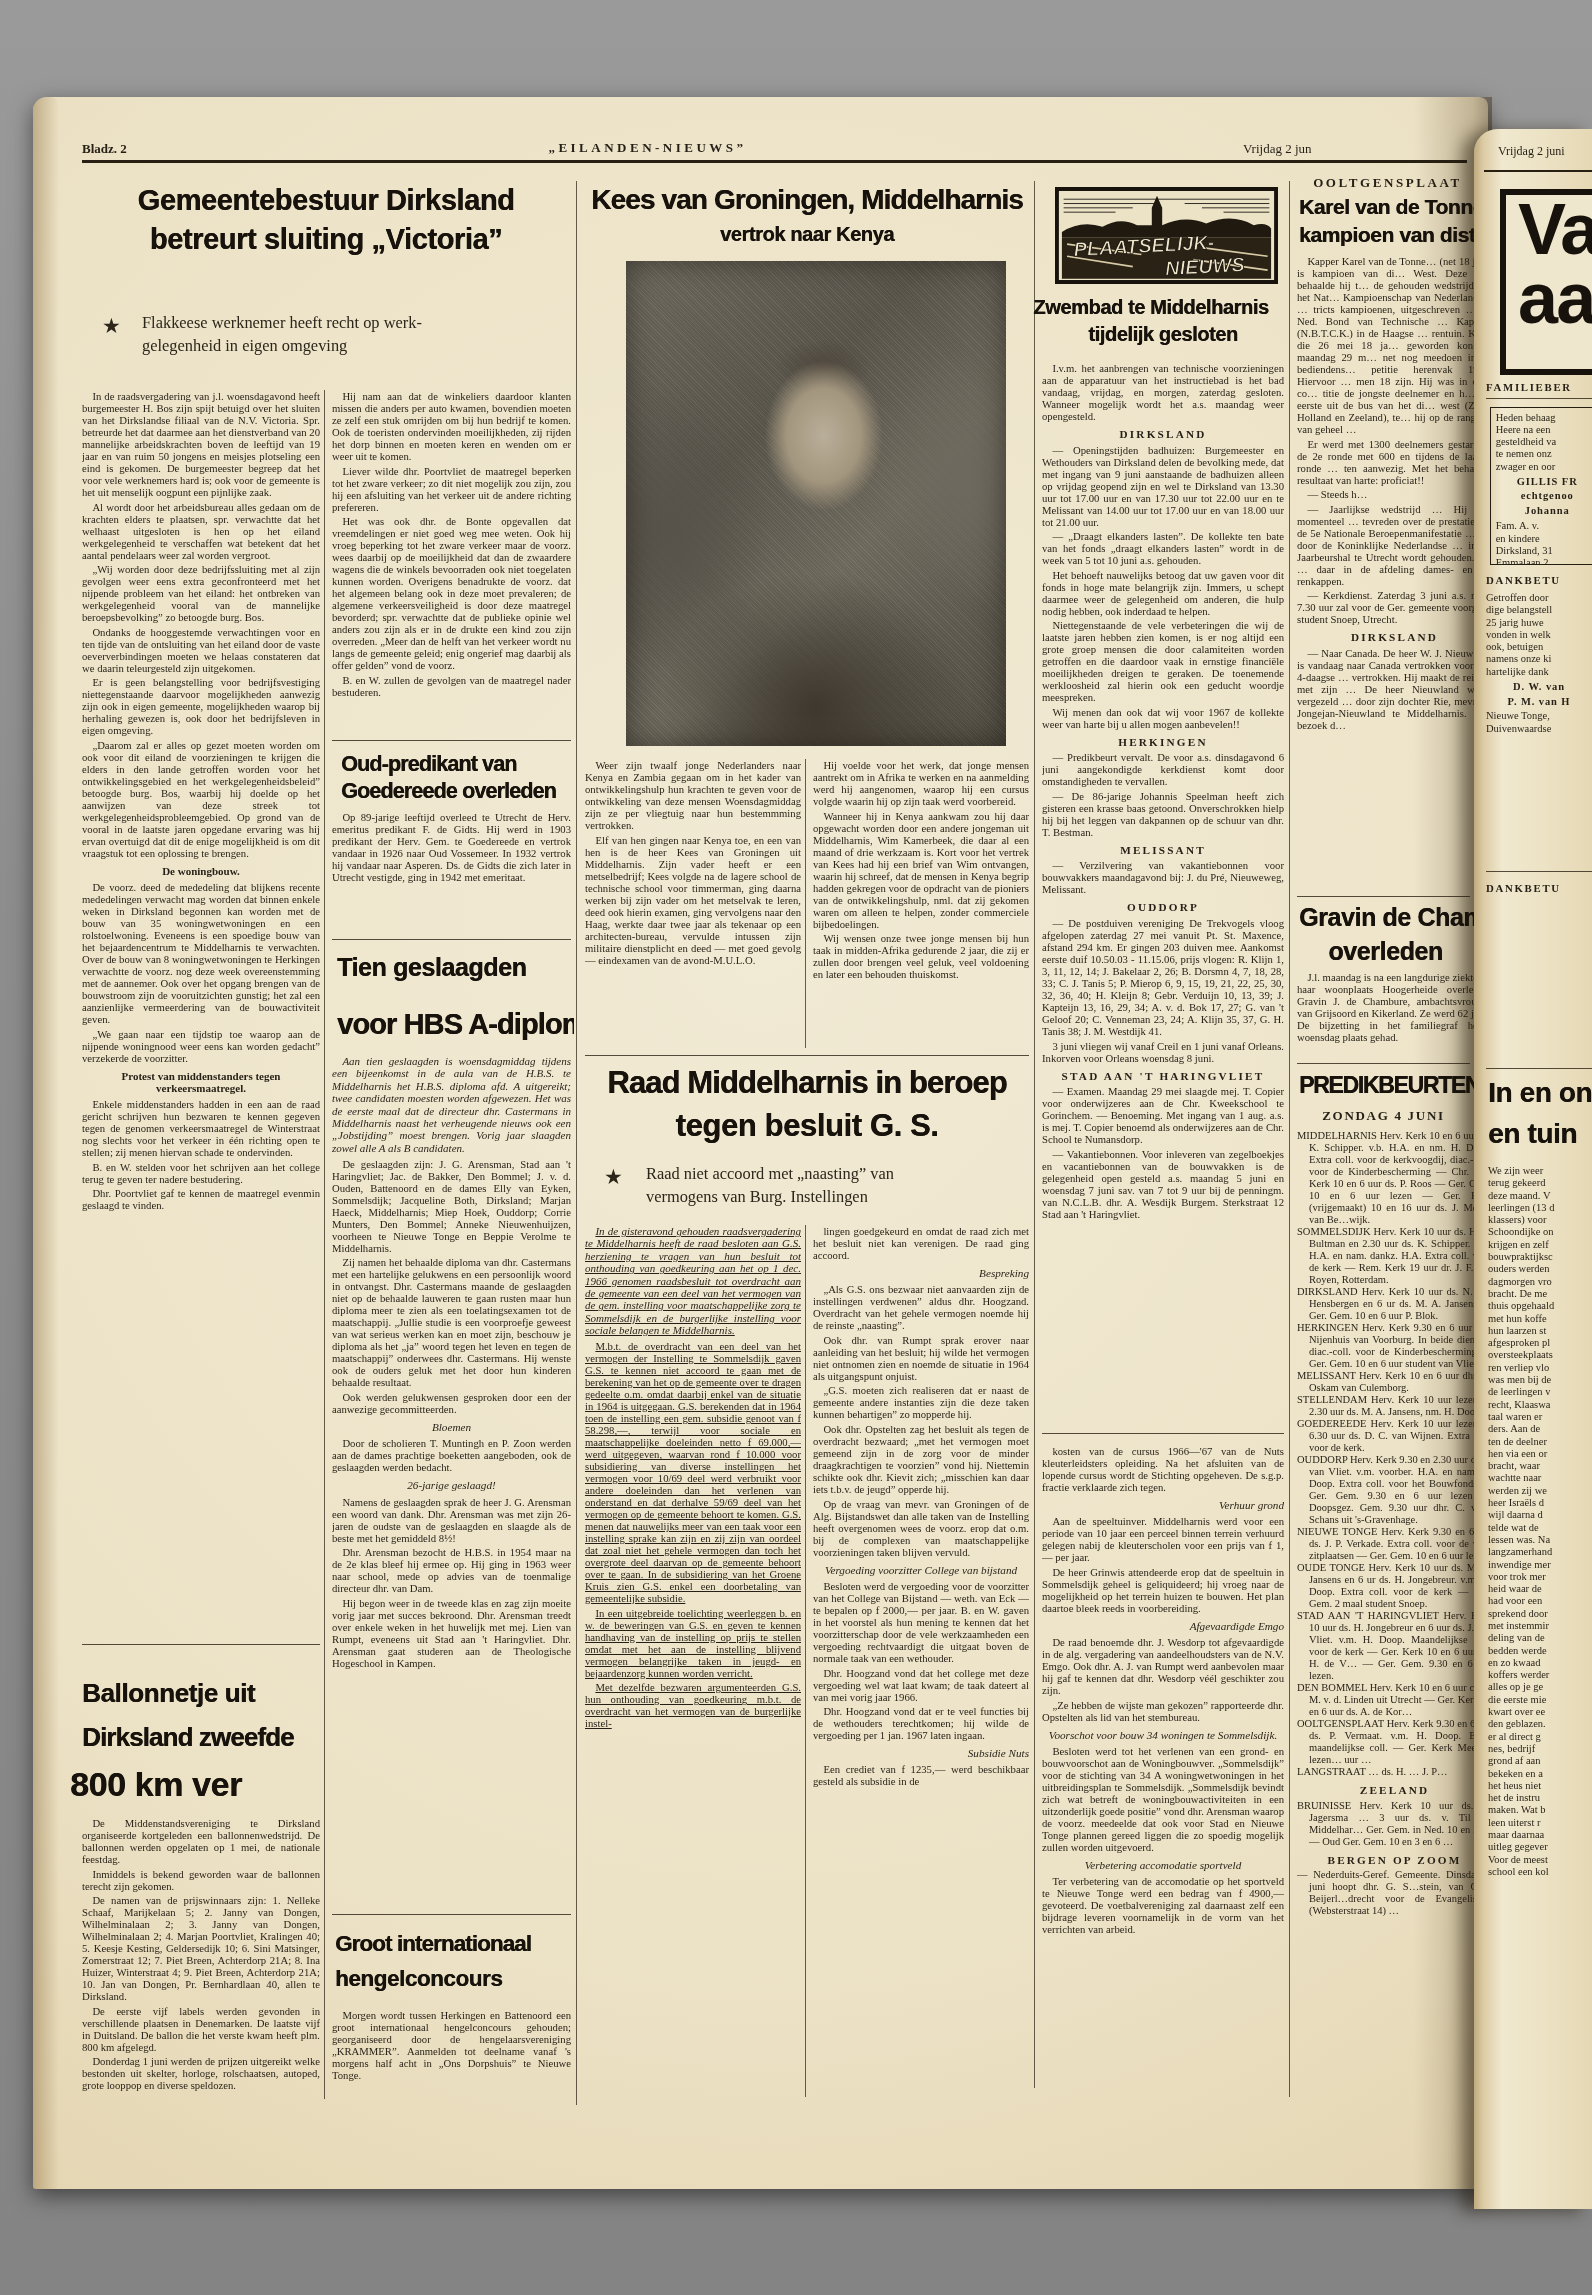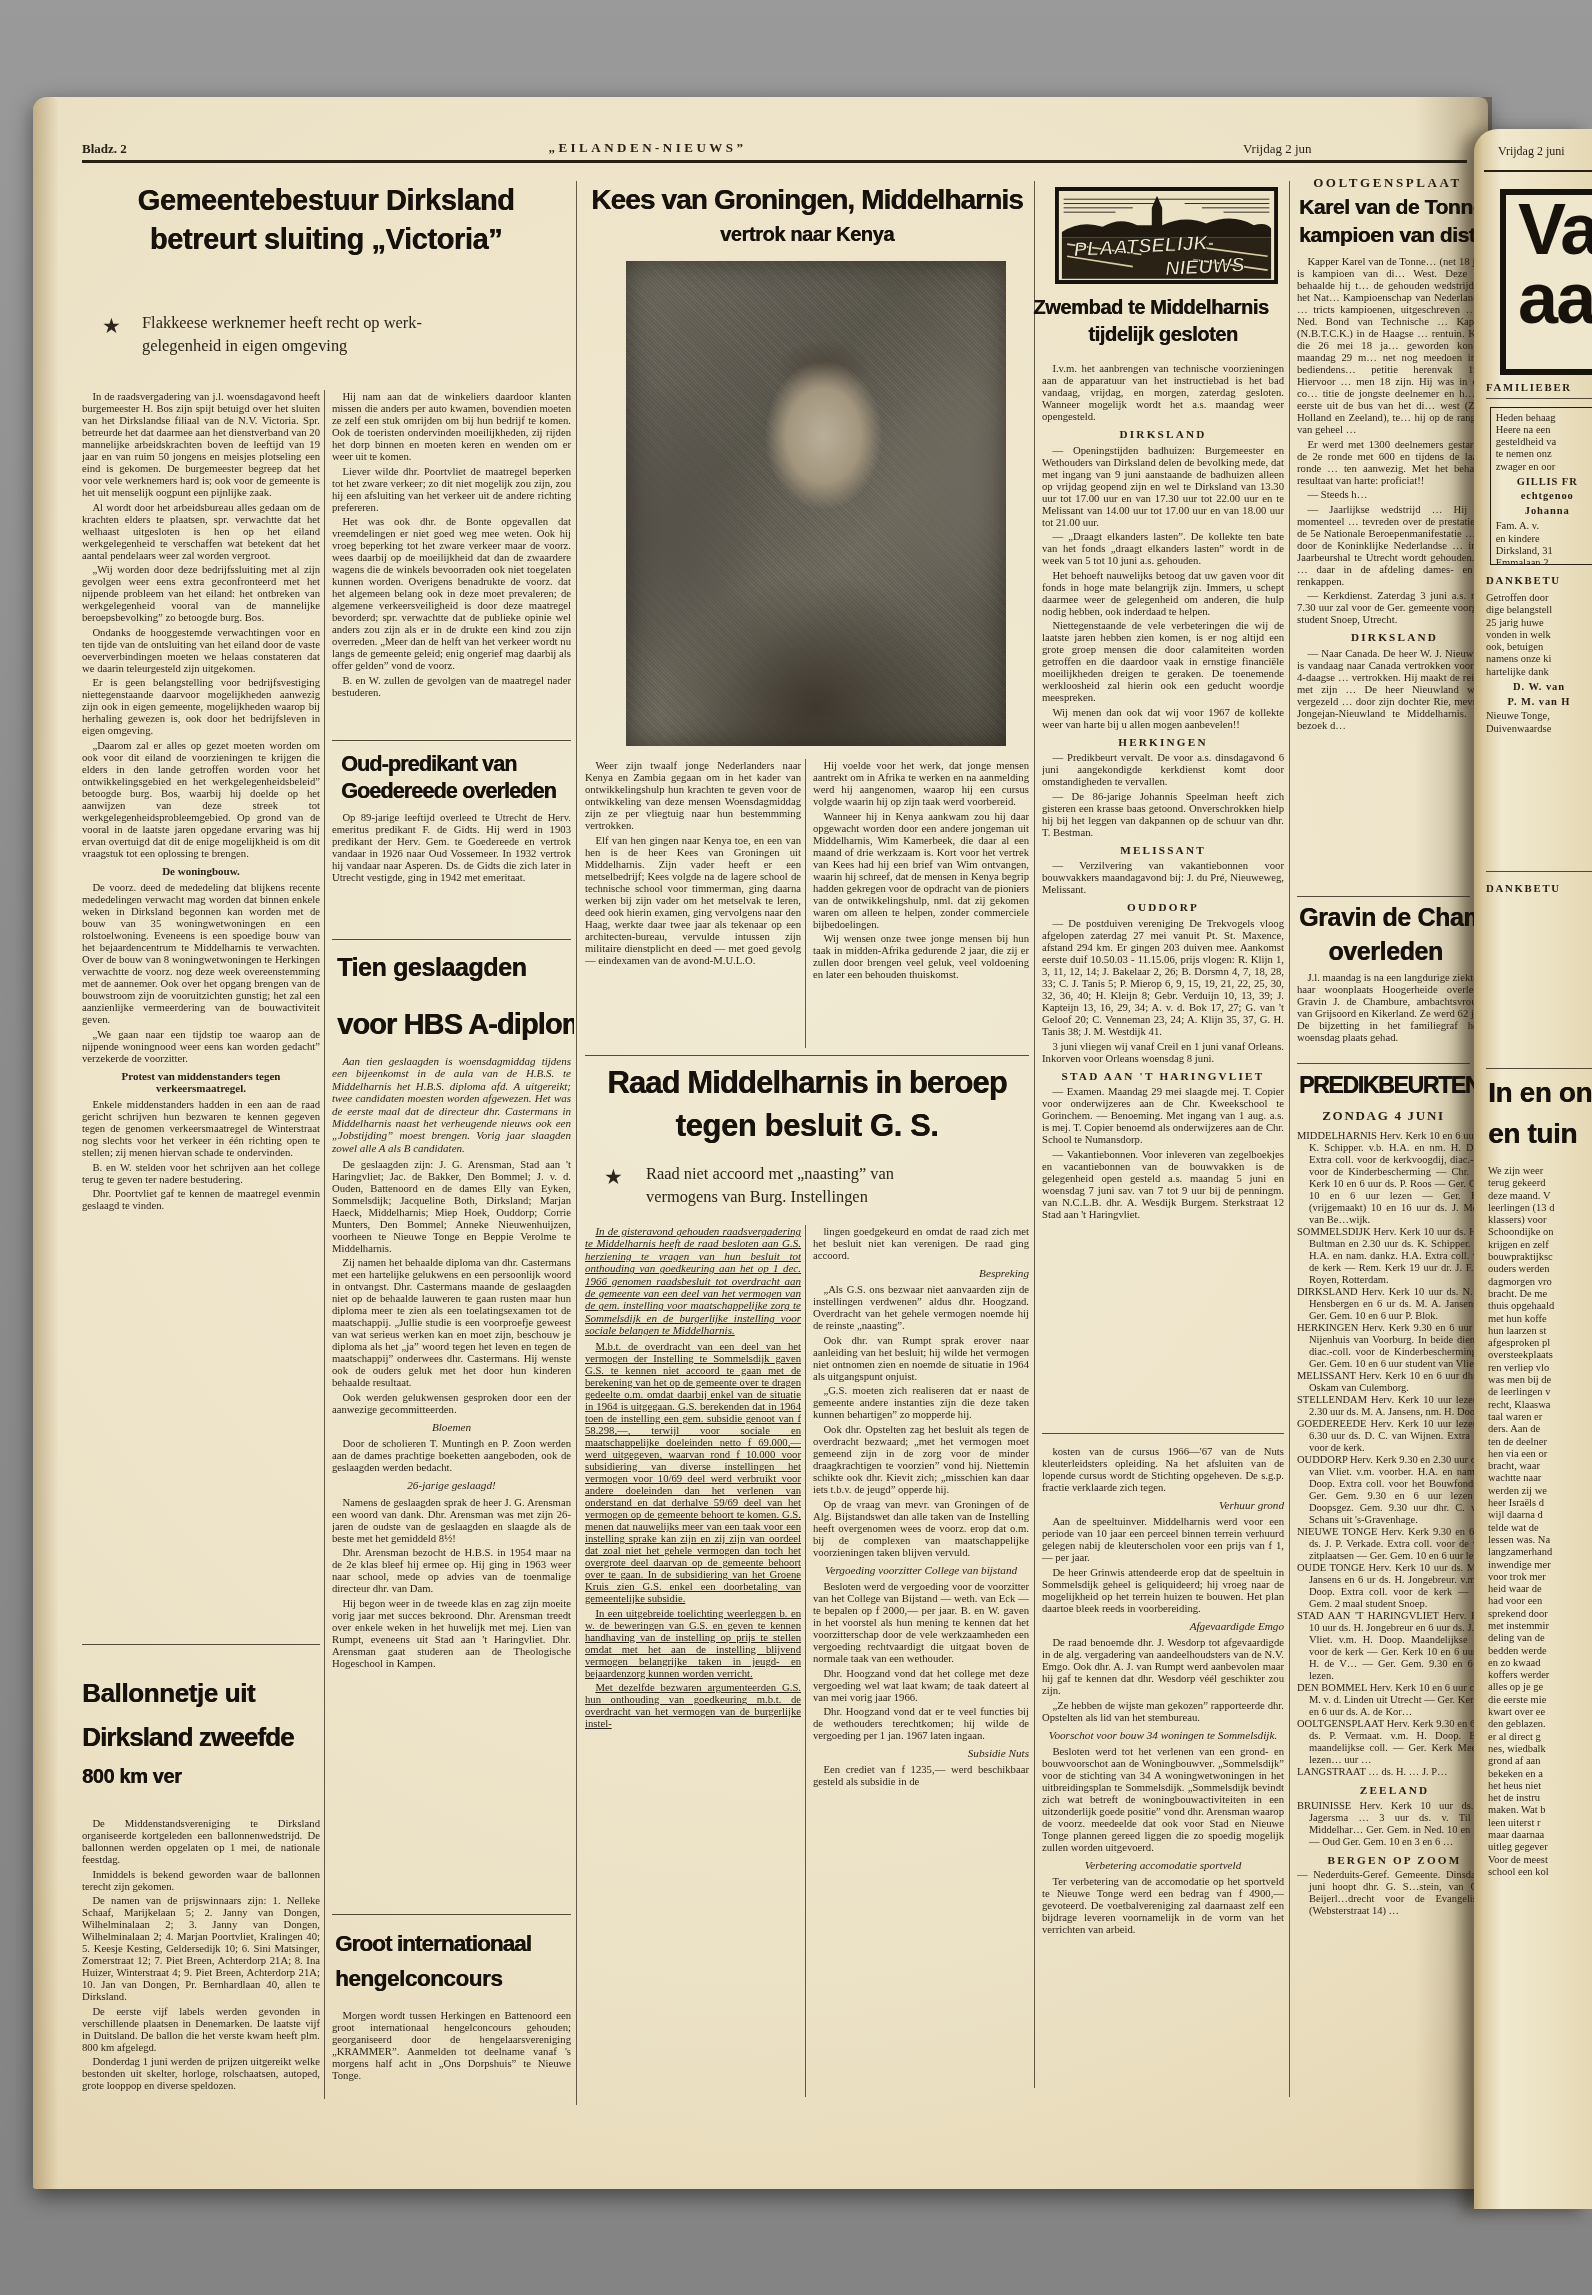--- a/index.html
+++ b/index.html
@@ -96,21 +96,21 @@
   <div class="abs bt" style="left:332px;top:390px;width:239px;height:338px;">
       <p class="para">Hij nam aan dat de winkeliers daardoor klanten missen die anders per auto kwamen, bovendien moeten ze zelf een stuk omrijden om bij hun bedrijf te komen. Ook de toeristen ondervinden moeilijkheden, zij rijden het dorp binnen en moeten keren en wenden om er weer uit te komen.</p>
       <p class="para">Liever wilde dhr. Poortvliet de maatregel beperken tot het zware verkeer; zo dit niet mogelijk zou zijn, zou hij een afsluiting van het verkeer uit de andere richting prefereren.</p>
       <p class="para">Het was ook dhr. de Bonte opgevallen dat vreemdelingen er niet goed weg mee weten. Ook hij vroeg beperking tot het zware verkeer maar de voorz. wees daarbij op de moeilijkheid dat dan de zwaardere wagens die de winkels bevoorraden ook niet toegelaten kunnen worden. Overigens benadrukte de voorz. dat het algemeen belang ook in deze moet prevaleren; de algemene verkeersveiligheid is door deze maatregel bevorderd; spr. verwachtte dat de publieke opinie wel anders zou zijn als er in de drukte een kind zou zijn overreden. „Meer dan de helft van het verkeer wordt nu langs de gemeente geleid; enig ongerief mag daarbij als offer gelden” vond de voorz.</p>
       <p class="para">B. en W. zullen de gevolgen van de maatregel nader bestuderen.</p>
     </div>
 
   <div class="hrule thin" style="left:82px;top:1644px;width:238px;"></div>
   <div class="abs hl" style="left:82px;top:1678px;width:242px;font-size:26px;">Ballonnetje uit</div>
   <div class="abs hl" style="left:82px;top:1722px;width:242px;font-size:26px;letter-spacing:-0.9px;">Dirksland zweefde</div>
-  <div class="abs hl" style="left:82px;top:1765px;width:242px;font-size:20px;">800 km ver</div>
+  <div class="abs hl" style="left:70px;top:1765px;width:242px;font-size:34px;">800 km ver</div>
   <div class="abs bt" style="left:82px;top:1817px;width:238px;height:276px;">
       <p class="para">De Middenstandsvereniging te Dirksland organiseerde kortgeleden een ballonnenwedstrijd. De ballonnen werden opgelaten op 1 mei, de nationale feestdag.</p>
       <p class="para">Inmiddels is bekend geworden waar de ballonnen terecht zijn gekomen.</p>
       <p class="para">De namen van de prijswinnaars zijn: 1. Nelleke Schaaf, Marijkelaan 5; 2. Janny van Dongen, Wilhelminalaan 2; 3. Janny van Dongen, Wilhelminalaan 2; 4. Marjan Poortvliet, Kralingen 40; 5. Keesje Kesting, Geldersedijk 10; 6. Sini Matsinger, Zomerstraat 12; 7. Piet Breen, Achterdorp 21A; 8. Ina Huizer, Winterstraat 4; 9. Piet Breen, Achterdorp 21A; 10. Jan van Dongen, Pr. Bernhardlaan 40, allen te Dirksland.</p>
       <p class="para">De eerste vijf labels werden gevonden in verschillende plaatsen in Denemarken. De laatste vijf in Duitsland. De ballon die het verste kwam heeft plm. 800 km afgelegd.</p>
       <p class="para">Donderdag 1 juni werden de prijzen uitgereikt welke bestonden uit skelter, horloge, rolschaatsen, autoped, grote looppop en diverse speldozen.</p>
     </div>
 
   <div class="hrule thin" style="left:332px;top:740px;width:239px;"></div>
   <div class="abs hl" style="left:341px;top:751px;width:233px;font-size:21.6px;letter-spacing:-0.9px;">Oud-predikant van</div>
@@ -371,21 +371,21 @@
         <p class="fline">met instemmir</p>
         <p class="fline">deling van de</p>
         <p class="fline">bedden werde</p>
         <p class="fline">en zo kwaad</p>
         <p class="fline">koffers werder</p>
         <p class="fline">alles op je ge</p>
         <p class="fline">die eerste mie</p>
         <p class="fline">kwart over ee</p>
         <p class="fline">den geblazen.</p>
         <p class="fline">er al direct g</p>
-        <p class="fline">nes, wiedbalk</p>
+        <p class="fline">nes, bedrijf</p>
         <p class="fline">grond af aan</p>
         <p class="fline">bekeken en a</p>
         <p class="fline">het heus niet</p>
         <p class="fline">het de instru</p>
         <p class="fline">maken. Wat b</p>
         <p class="fline">leen uiterst r</p>
         <p class="fline">maar daarnaa</p>
         <p class="fline">uitleg gegever</p>
         <p class="fline">Voor de meest</p>
         <p class="fline">school een kol</p>

